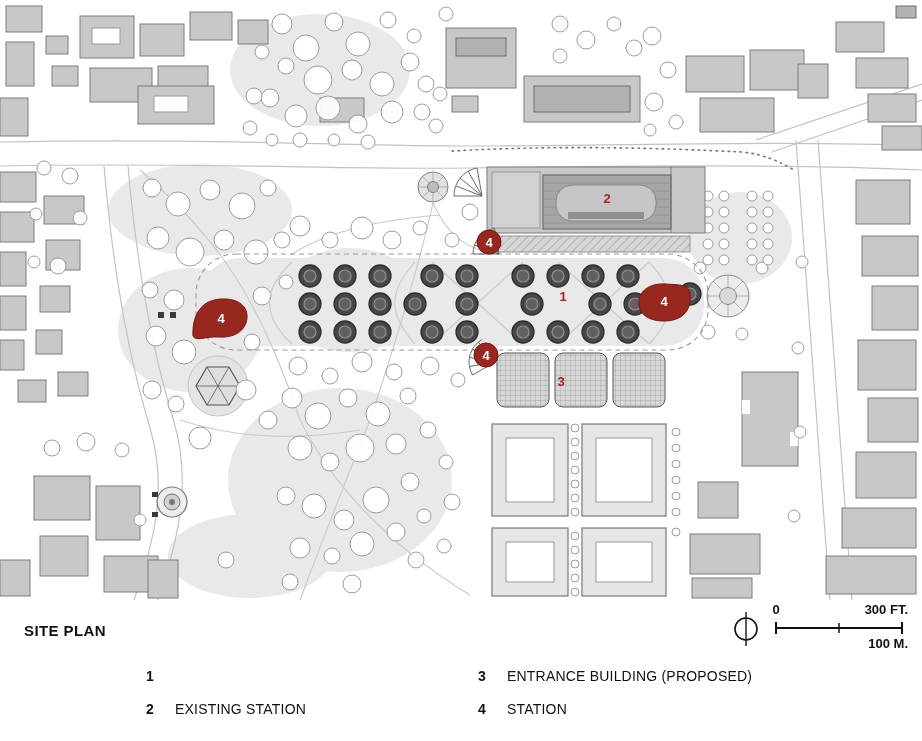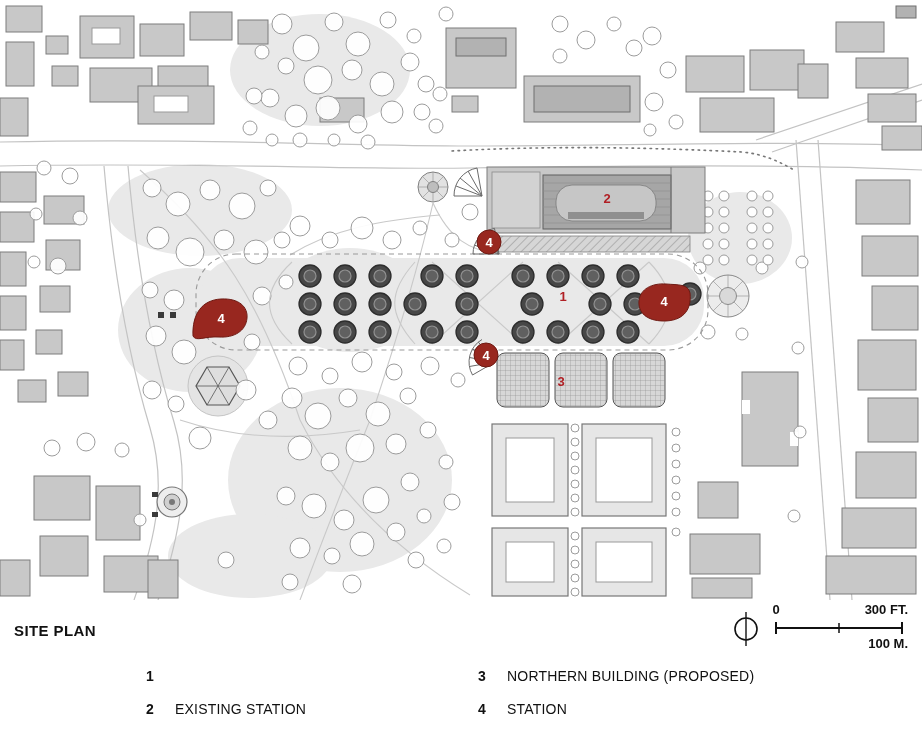--- a/index.html
+++ b/index.html
@@ -26,21 +26,21 @@
   .map svg .thin{stroke:#8f8f8f;stroke-width:.6}
   #trees circle{fill:rgba(255,255,255,.92);stroke:#9c9c9c;stroke-width:1}
   #skylights .o{fill:#474747;stroke:#2d2d2d;stroke-width:1.3}
   #skylights .i{fill:#606060;stroke:#919191;stroke-width:1.2}
   .red-shape{fill:var(--shape-red);stroke:#6e1a13;stroke-width:1}
   .stair{stroke:#6a6a6a;stroke-width:1;fill:none}
   .darkdot{fill:#3a3a3a;stroke:none}
   .marker{position:absolute;transform:translate(-50%,-50%);font-weight:700;font-size:13px;line-height:1}
   .marker.red{color:var(--marker-red)}
   .marker.white{color:#ffffff}
-  .footer-title{position:absolute;left:14px;top:622px;font-size:15px;font-weight:700;letter-spacing:.4px}
+  .footer-title{position:absolute;left:24px;top:622px;font-size:15px;font-weight:700;letter-spacing:.4px}
   .compass{position:absolute;left:731px;top:610px}
   .scalebar{position:absolute;left:768px;top:602px}
   .scalebar text{font-family:"Liberation Sans",sans-serif;font-size:13px;font-weight:700;fill:var(--ink)}
   .legend-item{position:absolute;display:flex;font-size:14px;letter-spacing:.2px}
   .legend-item .num{font-weight:700;width:29px}
   .legend-item .lbl{font-weight:400}
 </style>
 </head>
 <body>
 
@@ -522,19 +522,19 @@
 <div>
   <div class="legend-item" style="left:146px;top:668px">
     <span class="num">1</span>
   </div>
   <div class="legend-item" style="left:146px;top:701px">
     <span class="num">2</span>
     <span class="lbl">EXISTING STATION</span>
   </div>
   <div class="legend-item" style="left:478px;top:668px">
     <span class="num">3</span>
-    <span class="lbl">NORTHERN BUILDING (PROPOSED)</span>
+    <span class="lbl">ENTRANCE BUILDING (PROPOSED)</span>
   </div>
   <div class="legend-item" style="left:478px;top:701px">
     <span class="num">4</span>
     <span class="lbl">STATION</span>
   </div>
 </div>
 
 </body></html>

